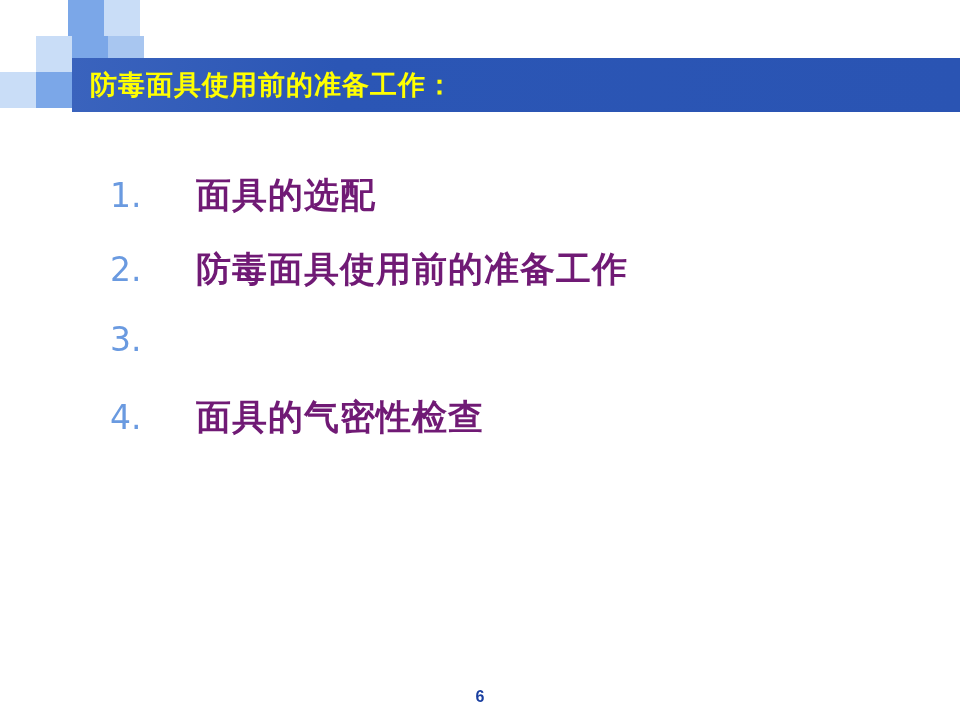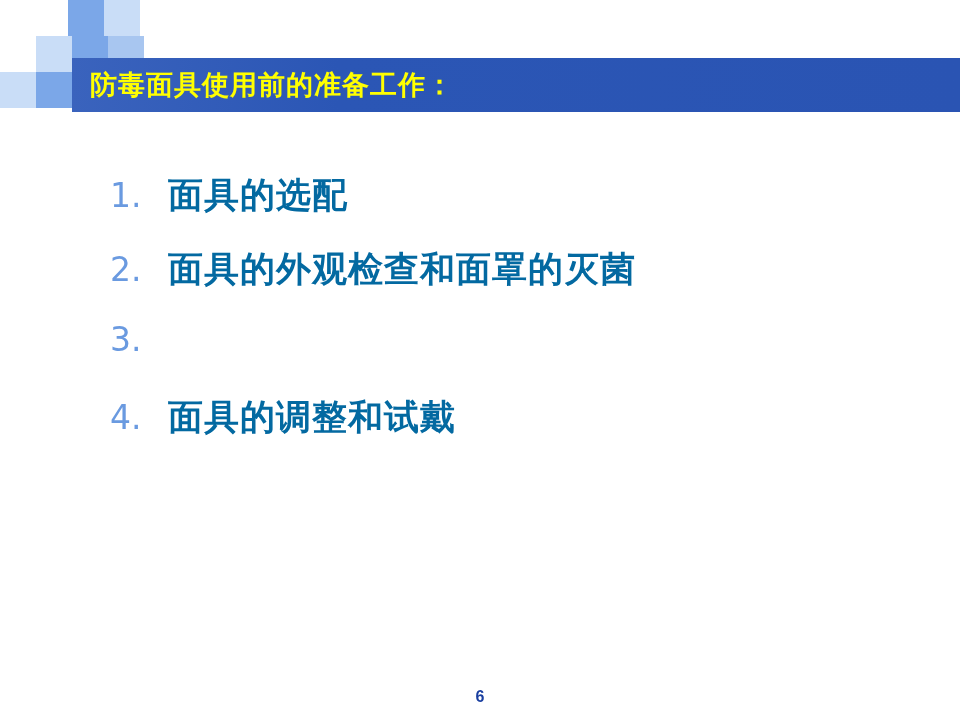--- a/index.html
+++ b/index.html
@@ -76,26 +76,27 @@
   }
   .num {
     color: #6a9ae0;
     font-family: "DejaVu Sans", sans-serif;
     font-size: 33px;
     font-weight: normal;
     width: 58px;
     flex: none;
   }
   .item-text {
-    color: #0369a1;
+    color: #701a75;
     font-family: "DejaVu Sans", "Liberation Sans", sans-serif;
     font-size: 35px;
     font-weight: bold;
     white-space: nowrap;
     letter-spacing: 1px;
+    margin-left: 28px;
   }
 
   
   .page-num {
     position: absolute;
     left: 0;
     right: 0;
     bottom: 14px;
     text-align: center;
     color: #1a3fa0;
@@ -122,26 +123,26 @@
     <div class="title-text">防毒面具使用前的准备工作：</div>
   </div>
 
   <div class="list">
     <div class="list-item">
       <span class="num">1.</span>
       <span class="item-text">面具的选配</span>
     </div>
     <div class="list-item">
       <span class="num">2.</span>
-      <span class="item-text">面具的外观检查和面罩的灭菌</span>
+      <span class="item-text">防毒面具使用前的准备工作</span>
     </div>
     <div class="list-item">
       <span class="num">3.</span>
     </div>
     <div class="list-item">
       <span class="num">4.</span>
-      <span class="item-text">面具的调整和试戴</span>
+      <span class="item-text">面具的气密性检查</span>
     </div>
   </div>
 
   <div class="page-num">6</div>
 
 </div>
 
 </body></html>

